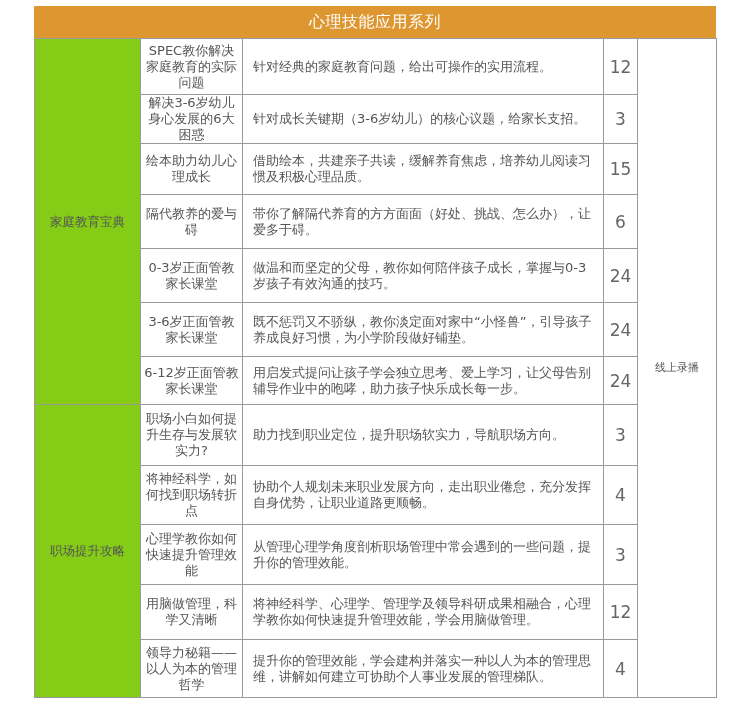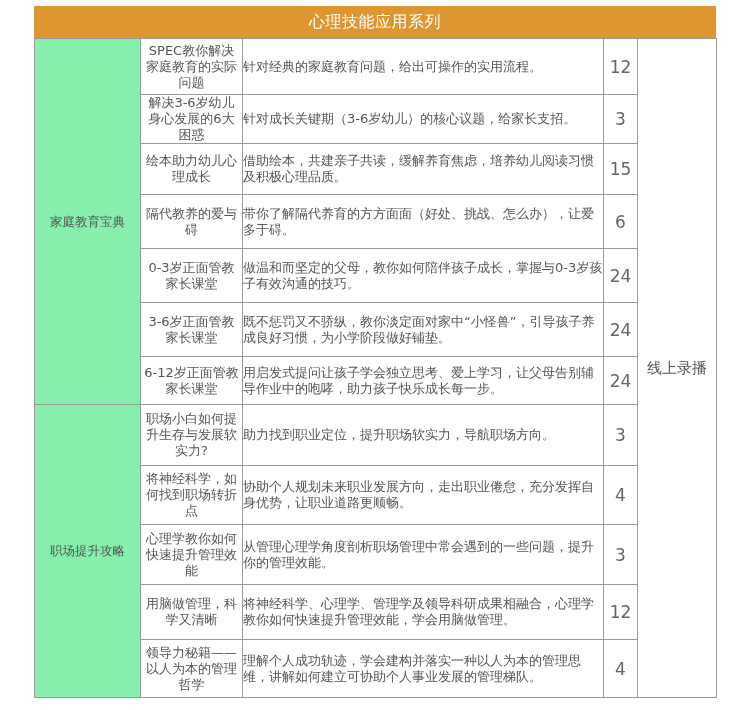--- a/index.html
+++ b/index.html
@@ -3,25 +3,25 @@
 <meta charset="utf-8">
 <style>
   html, body { margin: 0; padding: 0; background: #ffffff; }
   body { width: 750px; height: 710px; position: relative; overflow: hidden;
          font-family: "DejaVu Sans", "Liberation Sans", sans-serif; color: #555555; }
   .wrap { position: absolute; left: 34px; top: 6px; width: 682px; }
   .header { height: 32px; background: #de9630; color: #ffffff; font-size: 16px;
             display: flex; align-items: center; justify-content: center; letter-spacing: 0.5px; }
   table { border-collapse: collapse; width: 682px; table-layout: fixed; }
   td { border: 1px solid #9a9a9a; font-size: 13px; line-height: 16px; padding: 0; vertical-align: middle; }
-  td.cat { background: #86efac; text-align: center; font-size: 12.5px; color: #555; }
+  td.cat { background: #84cc16; text-align: center; font-size: 12.5px; color: #555; }
   td.title { text-align: center; padding: 0 2px; }
-  td.desc { text-align: left; padding: 0 0; }
+  td.desc { text-align: left; padding: 0 10px; }
   td.count { text-align: center; font-size: 17px; color: #666; }
-  td.mode { text-align: center; font-size: 15px; color: #555; margin-top: 32px; }
+  td.mode { text-align: center; font-size: 11px; color: #555; margin-top: 32px; }
 </style>
 </head>
 <body>
 
 <div class="wrap">
   <div class="header">
     <span>心理技能应用系列</span>
   </div>
   <table>
     <colgroup>
@@ -85,18 +85,18 @@
         <td class="desc">从管理心理学角度剖析职场管理中常会遇到的一些问题，提升你的管理效能。</td>
         <td class="count">3</td>
       </tr>
       <tr style="height:55px">
         <td class="title">用脑做管理，科学又清晰</td>
         <td class="desc">将神经科学、心理学、管理学及领导科研成果相融合，心理学教你如何快速提升管理效能，学会用脑做管理。</td>
         <td class="count">12</td>
       </tr>
       <tr style="height:58px">
         <td class="title">领导力秘籍——以人为本的管理哲学</td>
-        <td class="desc">理解个人成功轨迹，学会建构并落实一种以人为本的管理思维，讲解如何建立可协助个人事业发展的管理梯队。</td>
+        <td class="desc">提升你的管理效能，学会建构并落实一种以人为本的管理思维，讲解如何建立可协助个人事业发展的管理梯队。</td>
         <td class="count">4</td>
       </tr>
     </tbody>
   </table>
 </div>
 
 </body></html>

